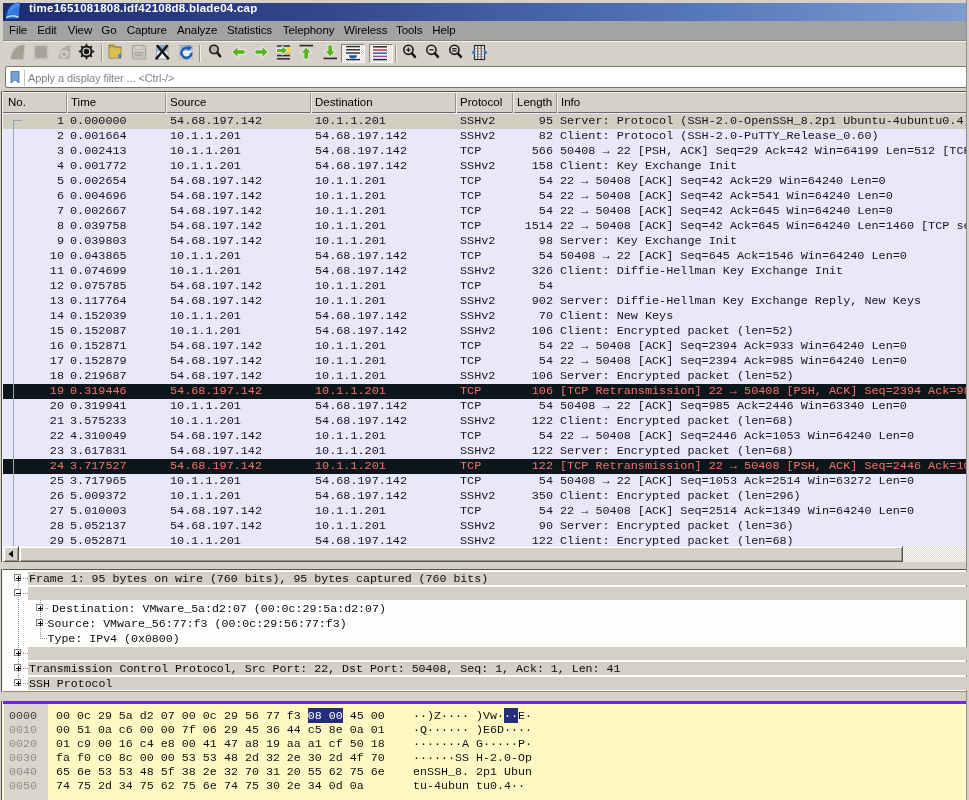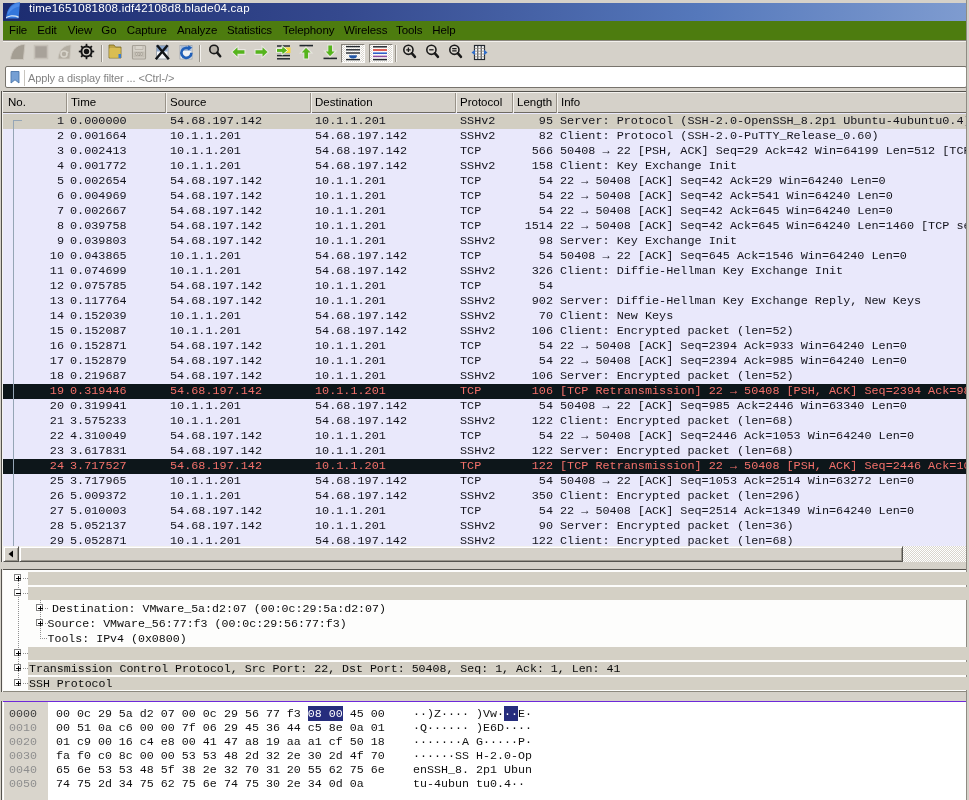--- a/index.html
+++ b/index.html
@@ -1,20 +1,20 @@
 <!DOCTYPE html>
 <html><head><meta charset="utf-8"><style>
 *{margin:0;padding:0;box-sizing:border-box}
 body{width:969px;height:800px;overflow:hidden;background:#d5d1c9;position:relative;
  font-family:"Liberation Sans",sans-serif;}
 .abs{position:absolute}
 #titlebar{left:3px;top:3px;width:966px;height:18px;
  background:linear-gradient(90deg,#1c2c70 0%,#35498e 35%,#5578bb 72%,#7f9cd0 100%);}
-#title{left:29px;top:2px;color:#fff;font-size:11.5px;font-weight:normal;letter-spacing:.25px}
-#menubar{left:3px;top:21px;width:966px;height:30px;background:#4d7c0f}
+#title{left:29px;top:2px;color:#fff;font-size:11.5px;font-weight:bold;letter-spacing:.25px}
+#menubar{left:3px;top:21px;width:966px;height:30px;background:#a3a3a3}
 .mi{position:absolute;top:3px;font-size:11.5px;color:#000;letter-spacing:-0.1px}
 #toolbar{left:3px;top:40px;width:966px;height:25px;background:#d5d1c9;border-top:1px solid #8c887f;box-shadow:inset 0 1px 0 #f3f1ed}
 .tsep{position:absolute;top:4px;width:1px;height:17px;background:#98938a;box-shadow:1px 0 0 #f3f1ed}
 .ticon{position:absolute;top:3px}
 .tbtn{position:absolute;top:3px;height:19px;border:1px solid;border-color:#86827a #fbfaf8 #fbfaf8 #86827a;
  background:conic-gradient(#fff 25%,#d9d5cd 0 50%,#fff 0 75%,#d9d5cd 0) 0 0/2px 2px}
 #filterrow{left:3px;top:65px;width:966px;height:25px;background:#d5d1c9}
 #filterbox{left:2px;top:1px;width:962px;height:22px;background:#fff;border:1px solid #77736c;border-radius:2px}
 #fbsep{left:18px;top:3px;width:1px;height:16px;background:#c8c5bf}
 #ftext{left:22px;top:5px;font-size:11px;color:#838383;letter-spacing:-0.1px}
@@ -36,21 +36,21 @@
 .sbtn{position:absolute;background:#d5d1c9;border:1px solid;border-color:#f4f2ee #55534e #55534e #f4f2ee;box-shadow:inset 1px 1px 0 #fff,inset -1px -1px 0 #9a968d}
 #dpane{left:3px;top:569px;width:966px;height:123px;background:#fdfdfc;border-top:1px solid #55534e;border-bottom:1px solid #8c887f}
 .drow{position:absolute;left:0;width:966px;height:15px;z-index:2}
 .drow .txt{position:absolute;top:1px;white-space:pre;font-family:"Liberation Mono",monospace;font-size:11.6px;color:#0c0c0c;line-height:13px}
 .dstripe{position:absolute;left:25px;right:0;top:0.5px;height:13.5px;background:#d4d0c5}
 .expbox{position:absolute;width:7px;height:7px;top:3px;background:#fff;border:1px solid #808080}
 .expbox i{position:absolute;left:1px;top:3px;width:5px;height:1px;background:#000}
 .expbox.plus b{position:absolute;left:3px;top:1px;width:1px;height:5px;background:#000}
 .dot-v{position:absolute;z-index:1;width:1px;background-image:linear-gradient(#909090 1px,transparent 1px);background-size:1px 2px}
 .dot-h{position:absolute;z-index:1;height:1px;background-image:linear-gradient(90deg,#909090 1px,transparent 1px);background-size:2px 1px}
-#hpane{left:3px;top:701px;width:966px;height:99px;background:#ffffff;border-top:1px solid #6d28d9}
+#hpane{left:3px;top:701px;width:966px;height:99px;background:#fef9c3;border-top:3px solid #6d28d9}
 #hoffcol{position:absolute;left:1px;top:0;width:44px;height:99px;background:#d9d5cc}
 .hxrow{position:absolute;left:0;width:966px;height:14px}
 .hxrow span{position:absolute;top:0;line-height:14px;white-space:pre;font-family:"Liberation Mono",monospace;font-size:11.65px;color:#101010}
 .hxoff{left:6px;color:#8e8e8e !important}
 .hx1{left:53px}.hx2{left:221px}.hxa1{left:410px}.hxa2{left:473px}
 .hxrow b{font-weight:normal;background:#262d7d;color:#fff;padding:1px 0}
 #winright{left:966px;top:0;width:3px;height:800px;background:#d5d1c9;border-left:1px solid #8f8b82}
 </style></head><body>
 
 <div class="abs" id="titlebar"></div>
@@ -270,21 +270,21 @@
       <span class="pc0">5</span>
       <span class="pc1">0.002654</span>
       <span class="pc2">54.68.197.142</span>
       <span class="pc3">10.1.1.201</span>
       <span class="pc4">TCP</span>
       <span class="pc5">54</span>
       <span class="pc6">22 → 50408 [ACK] Seq=42 Ack=29 Win=64240 Len=0</span>
     </div>
 <div class="prow" style="top:76px">
       <span class="pc0">6</span>
-      <span class="pc1">0.004969</span>
+      <span class="pc1">0.004696</span>
       <span class="pc2">54.68.197.142</span>
       <span class="pc3">10.1.1.201</span>
       <span class="pc4">TCP</span>
       <span class="pc5">54</span>
       <span class="pc6">22 → 50408 [ACK] Seq=42 Ack=541 Win=64240 Len=0</span>
     </div>
 <div class="prow" style="top:91px">
       <span class="pc0">7</span>
       <span class="pc1">0.002667</span>
       <span class="pc2">54.68.197.142</span>
@@ -500,20 +500,21 @@
     </svg>
     <div class="sbtn" style="left:16px;top:0;width:884px;height:16px"></div>
   </div>
 <div class="abs" id="dpane">
 <div class="drow" style="top:1px">
 <div class="dstripe"></div>
 <div class="expbox plus" style="left:11px">
         <i></i>
         <b></b>
       </div>
+<div class="txt" style="left:26px">Frame 1: 95 bytes on wire (760 bits), 95 bytes captured (760 bits)</div>
     </div>
 <div class="drow" style="top:16px">
 <div class="dstripe"></div>
 <div class="expbox" style="left:11px">
         <i></i>
       </div>
     </div>
 <div class="drow" style="top:31px">
 <div class="expbox plus" style="left:33px">
         <i></i>
@@ -522,21 +523,21 @@
 <div class="txt" style="left:49px">Destination: VMware_5a:d2:07 (00:0c:29:5a:d2:07)</div>
     </div>
 <div class="drow" style="top:46px">
 <div class="expbox plus" style="left:33px">
         <i></i>
         <b></b>
       </div>
 <div class="txt" style="left:44.5px">Source: VMware_56:77:f3 (00:0c:29:56:77:f3)</div>
     </div>
 <div class="drow" style="top:61px">
-<div class="txt" style="left:44.5px">Tools: IPv4 (0x0800)</div>
+<div class="txt" style="left:44.5px">Type: IPv4 (0x0800)</div>
     </div>
 <div class="drow" style="top:76px">
 <div class="dstripe"></div>
 <div class="expbox plus" style="left:11px">
         <i></i>
         <b></b>
       </div>
     </div>
 <div class="drow" style="top:91px">
 <div class="dstripe"></div>

